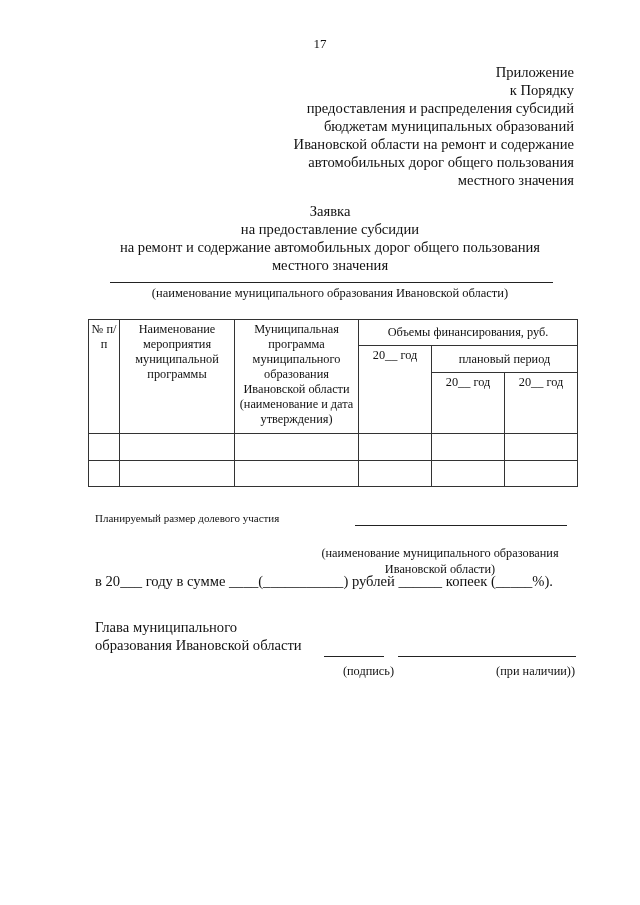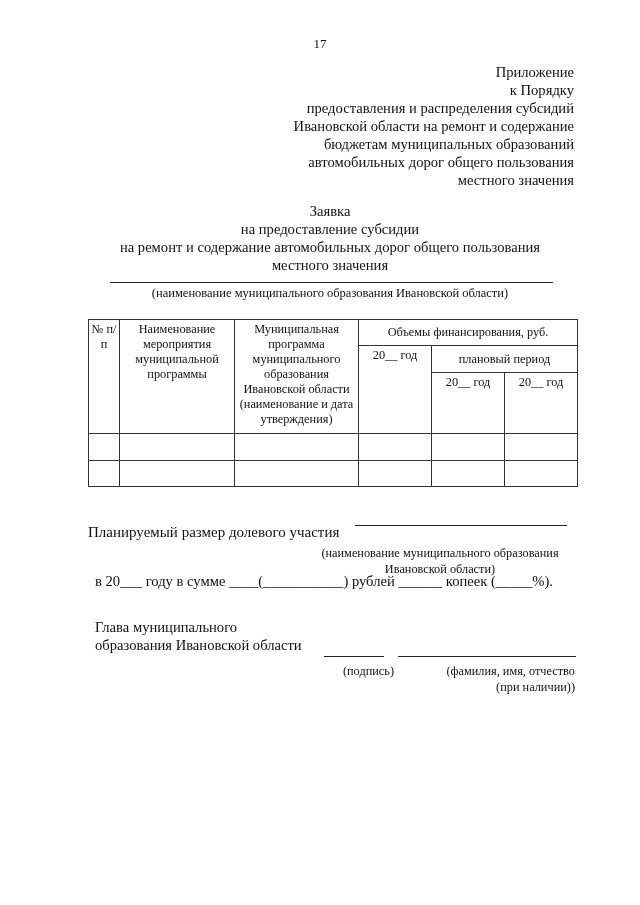--- a/index.html
+++ b/index.html
@@ -8,39 +8,39 @@
   .abs { position:absolute; }
   .pagenum { left:0; width:640px; top:36px; text-align:center; font-size:13px; }
   .appendix { right:66px; top:63px; text-align:right; font-size:14.6px; line-height:18px; }
   .appendix div { white-space:nowrap; }
   .title { left:0; width:660px; top:202px; text-align:center; font-size:14.6px; line-height:18px; }
   .title div { white-space:nowrap; }
   .rule1 { left:110px; width:443px; top:282px; border-top:1px solid #222; }
   .caption1 { left:0; width:660px; top:286px; text-align:center; font-size:12.5px; }
   table.grid { position:absolute; left:88px; top:319px; border-collapse:collapse; font-size:12.3px; }
   table.grid td { border:1.3px solid #333; text-align:center; vertical-align:top; padding:2px 2px; line-height:15px; }
-  .share-line { left:88px; top:512px; font-size:15px; white-space:nowrap;margin-top:12px; }
+  .share-line { left:95px; top:512px; font-size:11px; white-space:nowrap; }
   .share-rule { left:355px; width:212px; top:525px; border-top:1px solid #222; }
   .share-caption { left:300px; width:280px; top:545px; text-align:center; font-size:12.3px; line-height:16px; }
   .amount-line { left:95px; top:573px; font-size:14.6px; white-space:nowrap; }
   .head-label { left:95px; top:618px; font-size:14.6px; line-height:18px; }
   .sig-rule { top:656px; border-top:1px solid #222; }
   .sig-cap { top:663px; font-size:12.3px; text-align:right; line-height:16px; }
 </style>
 </head>
 <body>
 
 <div class="abs pagenum">17</div>
 
 <div class="abs appendix">
   <div>Приложение</div>
   <div>к Порядку</div>
   <div>предоставления и распределения субсидий</div>
+  <div>бюджетам муниципальных образований</div>
   <div>Ивановской области на ремонт и содержание</div>
-  <div>бюджетам муниципальных образований</div>
   <div>автомобильных дорог общего пользования</div>
   <div>местного значения</div>
 </div>
 
 <div class="abs title">
   <div>Заявка</div>
   <div>на предоставление субсидии</div>
   <div>на ремонт и содержание автомобильных дорог общего пользования</div>
   <div>местного значения</div>
 </div>
@@ -95,15 +95,14 @@
 <div class="abs head-label">
   <div>Глава муниципального</div>
   <div>образования Ивановской области</div>
 </div>
 
 <div class="abs sig-rule" style="left:324px; width:60px;"></div>
 <div class="abs sig-rule" style="left:398px; width:178px;"></div>
 
 <div class="abs sig-cap" style="left:314px; width:80px;">(подпись)</div>
 <div class="abs sig-cap" style="left:400px; width:175px;">
-  <div>(фамилия, имя, отчество</div>
   <div>(при наличии))</div>
 </div>
 
 </body></html>

